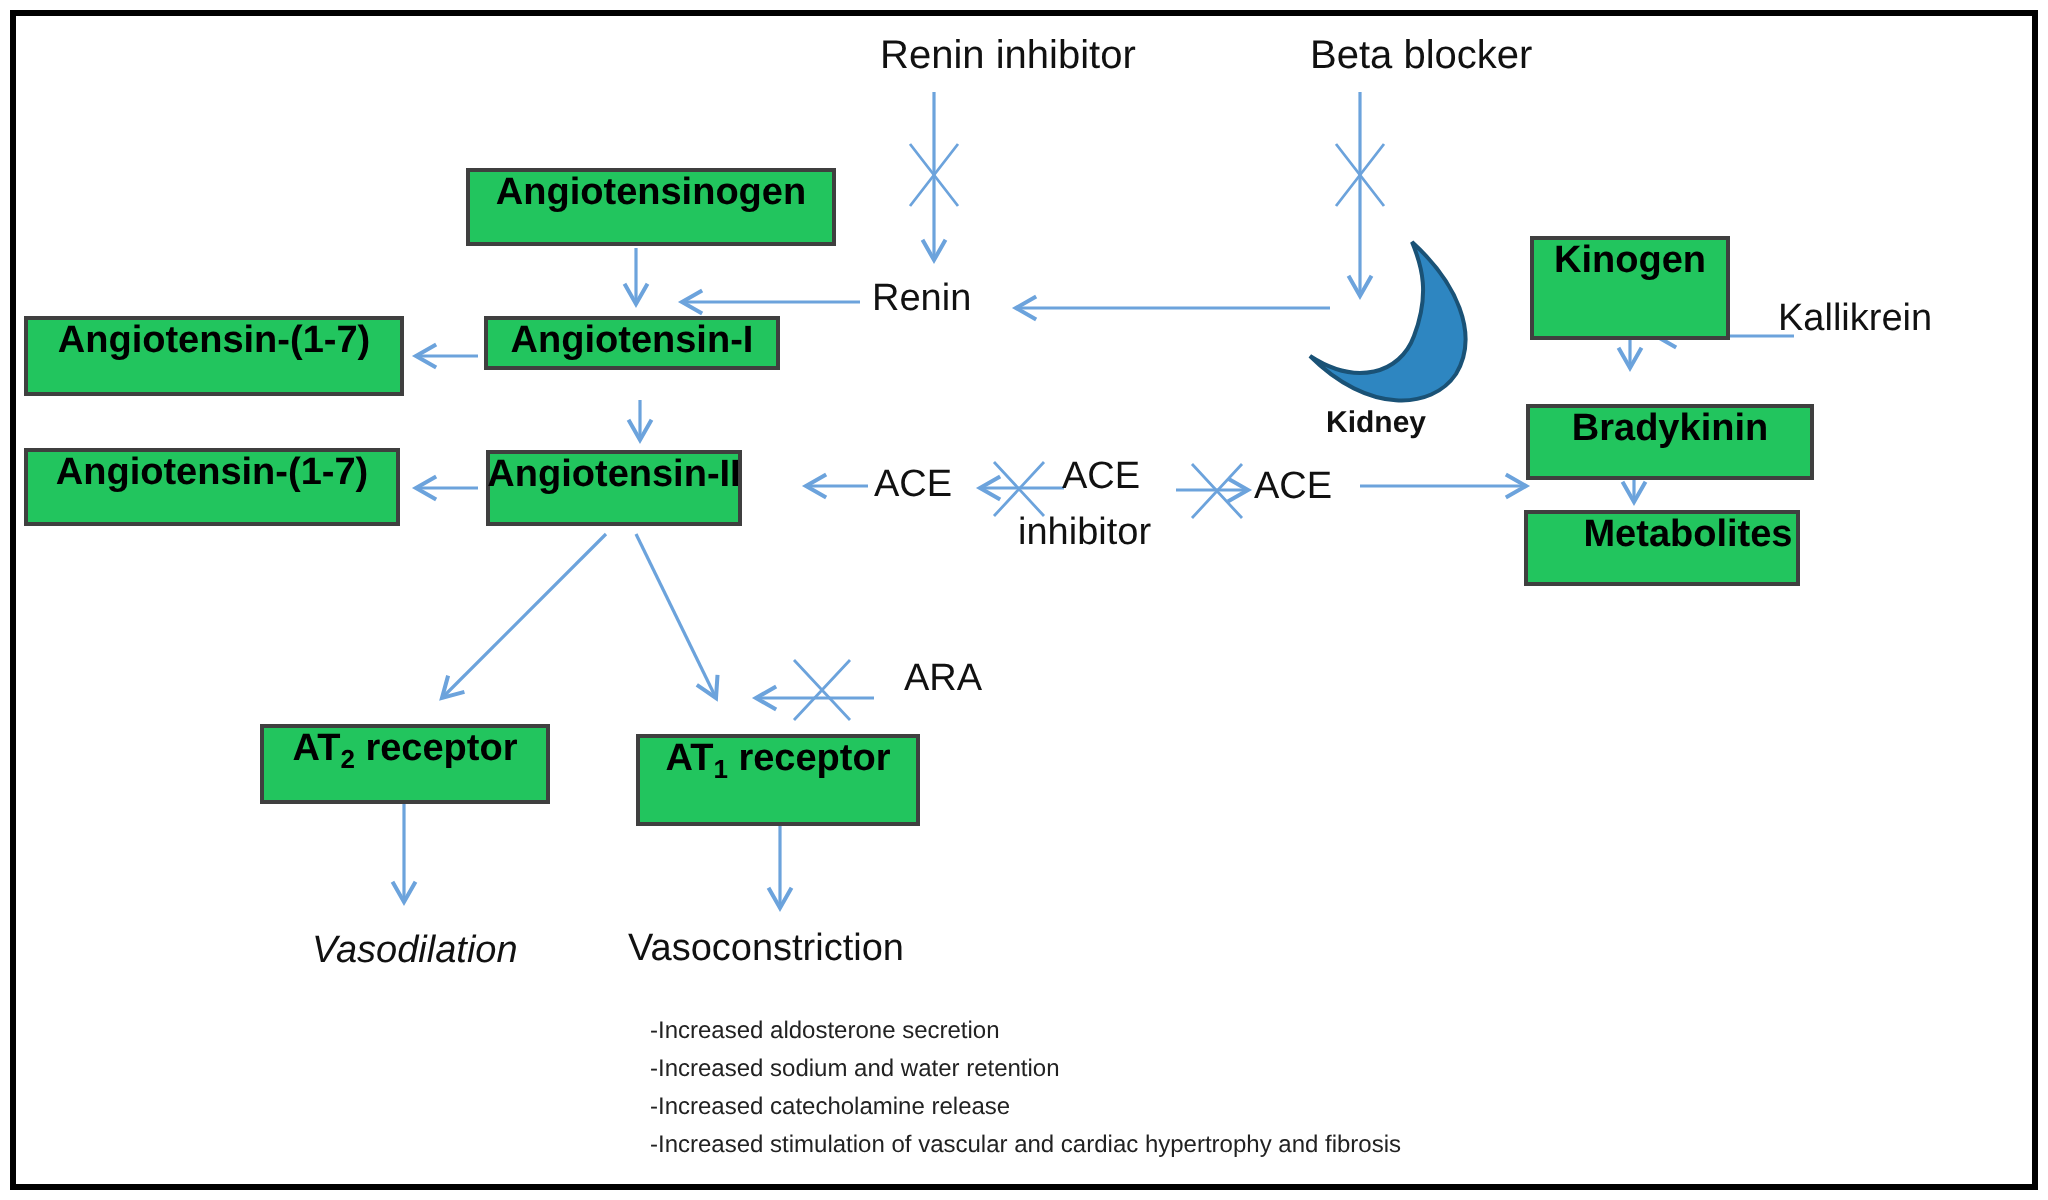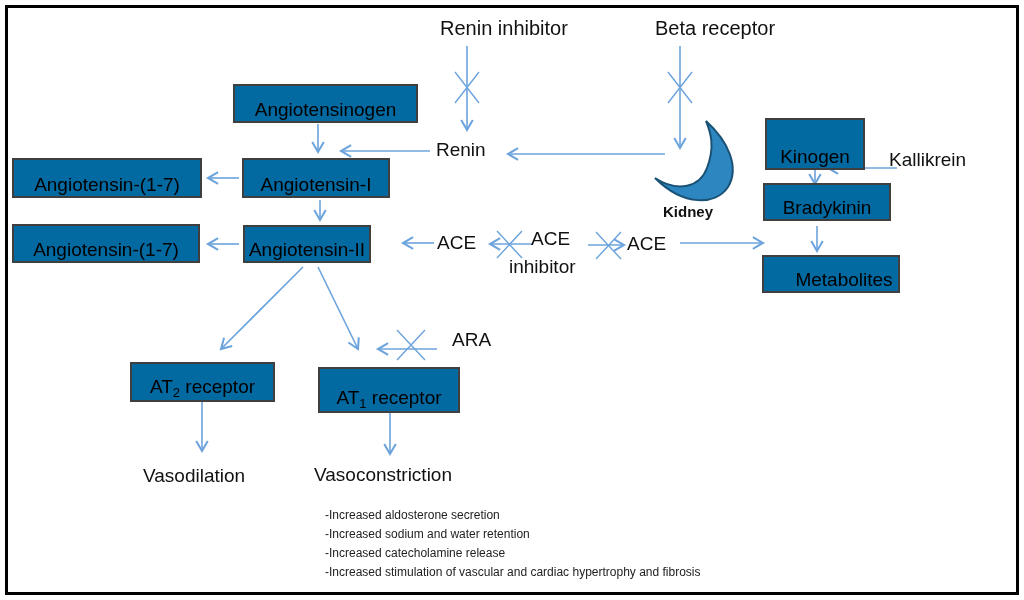--- a/index.html
+++ b/index.html
@@ -9,23 +9,23 @@
     --box-border:#3f3f3f;
   }
   html,body{margin:0;padding:0;background:#fff;}
   body{font-family:"Liberation Sans",sans-serif;color:#111;}
   .stage{position:relative;width:1024px;height:600px;background:#fff;overflow:hidden;}
   .frame{position:absolute;left:5px;top:5px;right:5px;bottom:5px;border:3px solid #000;pointer-events:none;}
   .overlay{position:absolute;left:0;top:0;width:1024px;height:600px;}
   .ln{stroke:var(--arrow);stroke-width:1.6;fill:none;}
   .xm{stroke:var(--arrow);stroke-width:1.4;fill:none;}
   .kidney{fill:var(--kidney-fill);stroke:var(--kidney-stroke);stroke-width:2;}
-  .box{position:absolute;border:2px solid var(--box-border);background:#0369a1;
-       display:flex;align-items:flex-end;justify-content:center;
-       font-size:19px;color:#000;white-space:nowrap;box-sizing:border-box;}
+  .box{position:absolute;border:2px solid var(--box-border);background:#22c55e;
+       display:flex;align-items:flex-start;justify-content:center;
+       font-size:19px;color:#000;white-space:nowrap;box-sizing:border-box;font-weight:bold;}
   .lbl{position:absolute;font-size:19px;color:#111;white-space:nowrap;}
   .lbl.big{font-size:20px;}
   .lbl.kid{font-size:15px;font-weight:bold;}
   .sub{font-size:13px;vertical-align:-4px;}
   .fx{position:absolute;left:325px;top:506px;font-size:12px;color:#222;line-height:19px;}
   .fx div{white-space:nowrap;}
   .fx div:first-child{font-weight:500;}
 </style>
 </head>
 <body>
@@ -74,56 +74,56 @@
 
     <path class="kidney" d="M706,121 C728,141 740,167 728,187 C716,205 684,207 655,178 C678,193 700,187 707,168 C715,147 711,133 706,121 Z"></path>
   </svg>
 
   <div class="box" style="left:233px;top:84px;width:185px;height:39px;">
       <span>Angiotensinogen</span>
     </div>
   <div class="box" style="left:12px;top:158px;width:190px;height:40px;">
       <span>Angiotensin-(1-7)</span>
     </div>
-  <div class="box" style="left:242px;top:158px;width:148px;height:40px;">
+  <div class="box" style="left:242px;top:158px;width:148px;height:27px;">
       <span>Angiotensin-I</span>
     </div>
   <div class="box" style="left:12px;top:224px;width:188px;height:39px;">
       <span>Angiotensin-(1-7)</span>
     </div>
   <div class="box" style="left:243px;top:225px;width:128px;height:38px;">
       <span>Angiotensin-II</span>
     </div>
   <div class="box" style="left:765px;top:118px;width:100px;height:52px;">
       <span>Kinogen</span>
     </div>
-  <div class="box" style="left:763px;top:183px;width:128px;height:38px;">
+  <div class="box" style="left:763px;top:202px;width:144px;height:38px;">
       <span>Bradykinin</span>
     </div>
   <div class="box" style="left:762px;top:255px;width:138px;height:38px;padding-left:26px;">
       <span>Metabolites</span>
     </div>
   <div class="box" style="left:130px;top:362px;width:145px;height:40px;">
     <span><span>AT</span><span class="sub">2</span><span> receptor</span></span>
   </div>
   <div class="box" style="left:318px;top:367px;width:142px;height:46px;">
     <span><span>AT</span><span class="sub">1</span><span> receptor</span></span>
   </div>
 
   <div class="lbl big" style="left:440px;top:17px;">Renin inhibitor</div>
-  <div class="lbl big" style="left:655px;top:17px;">Beta receptor</div>
+  <div class="lbl big" style="left:655px;top:17px;">Beta blocker</div>
   <div class="lbl" style="left:436px;top:139px;">Renin</div>
   <div class="lbl" style="left:889px;top:149px;">Kallikrein</div>
   <div class="lbl" style="left:437px;top:232px;">ACE</div>
   <div class="lbl" style="left:531px;top:228px;">ACE</div>
   <div class="lbl" style="left:509px;top:256px;">inhibitor</div>
   <div class="lbl" style="left:627px;top:233px;">ACE</div>
   <div class="lbl kid" style="left:663px;top:203px;">Kidney</div>
   <div class="lbl" style="left:452px;top:329px;">ARA</div>
-  <div class="lbl" style="left:143px;top:465px;">Vasodilation</div>
+  <div class="lbl" style="left:156px;top:465px;font-style:italic;">Vasodilation</div>
   <div class="lbl" style="left:314px;top:464px;">Vasoconstriction</div>
 
   <div class="fx">
     <div>-Increased aldosterone secretion</div>
     <div>-Increased sodium and water retention</div>
     <div>-Increased catecholamine release</div>
     <div>-Increased stimulation of vascular and cardiac hypertrophy and fibrosis</div>
   </div>
 </div>
 

